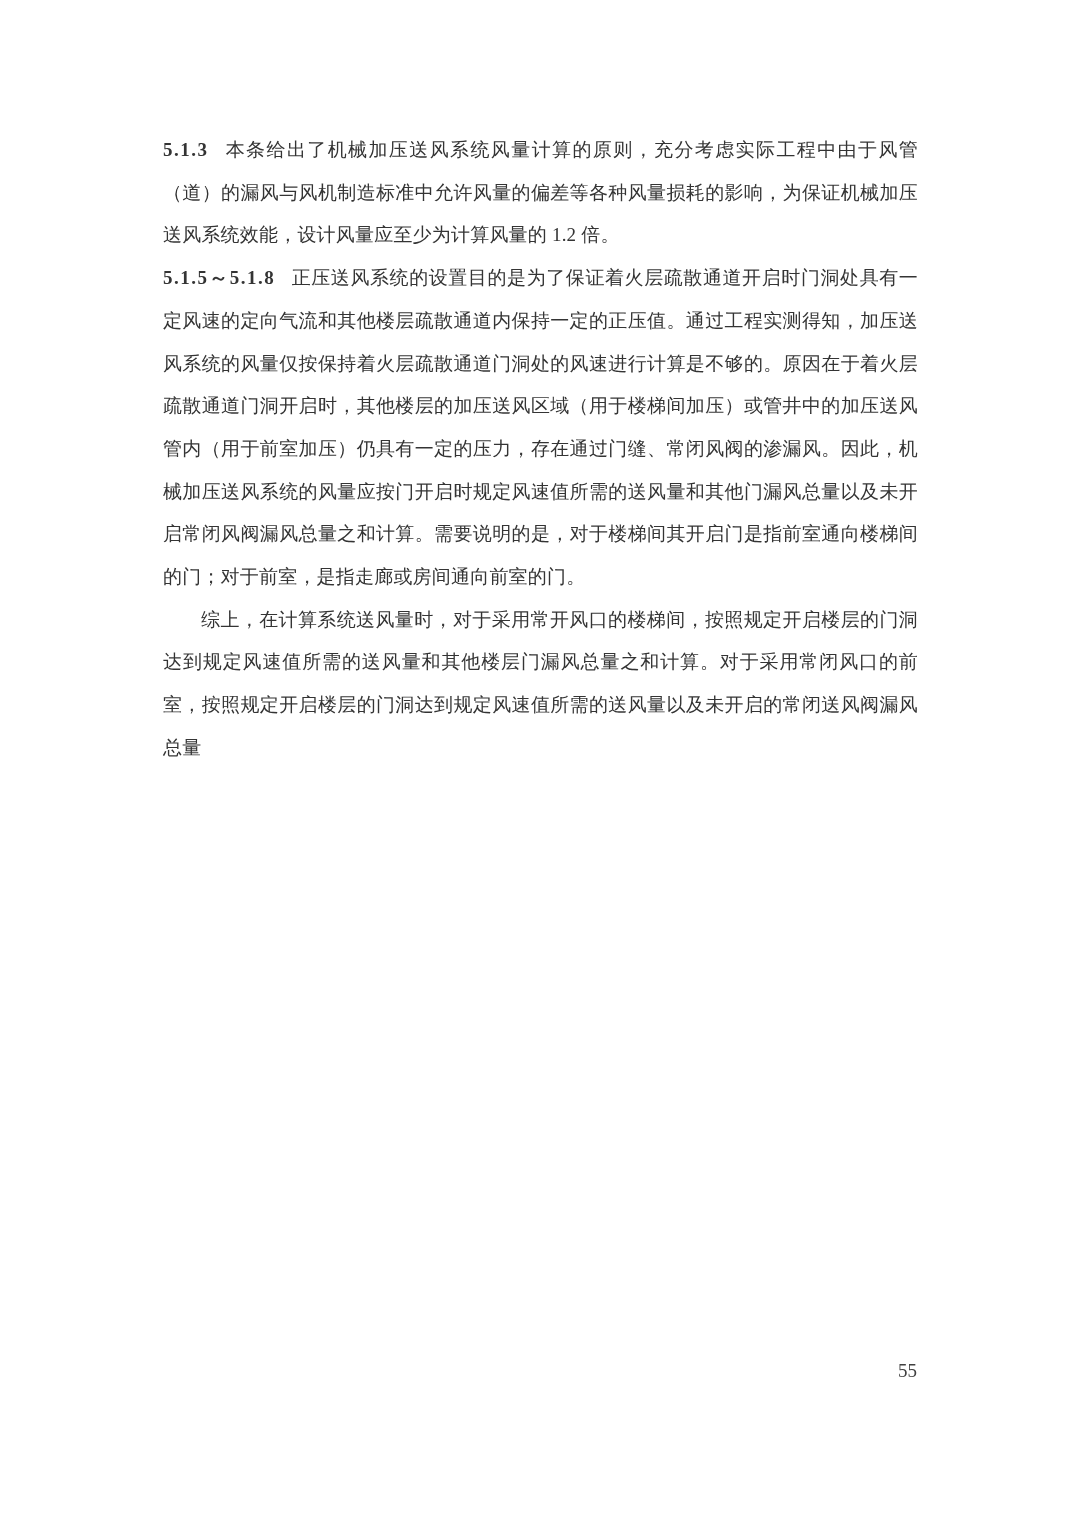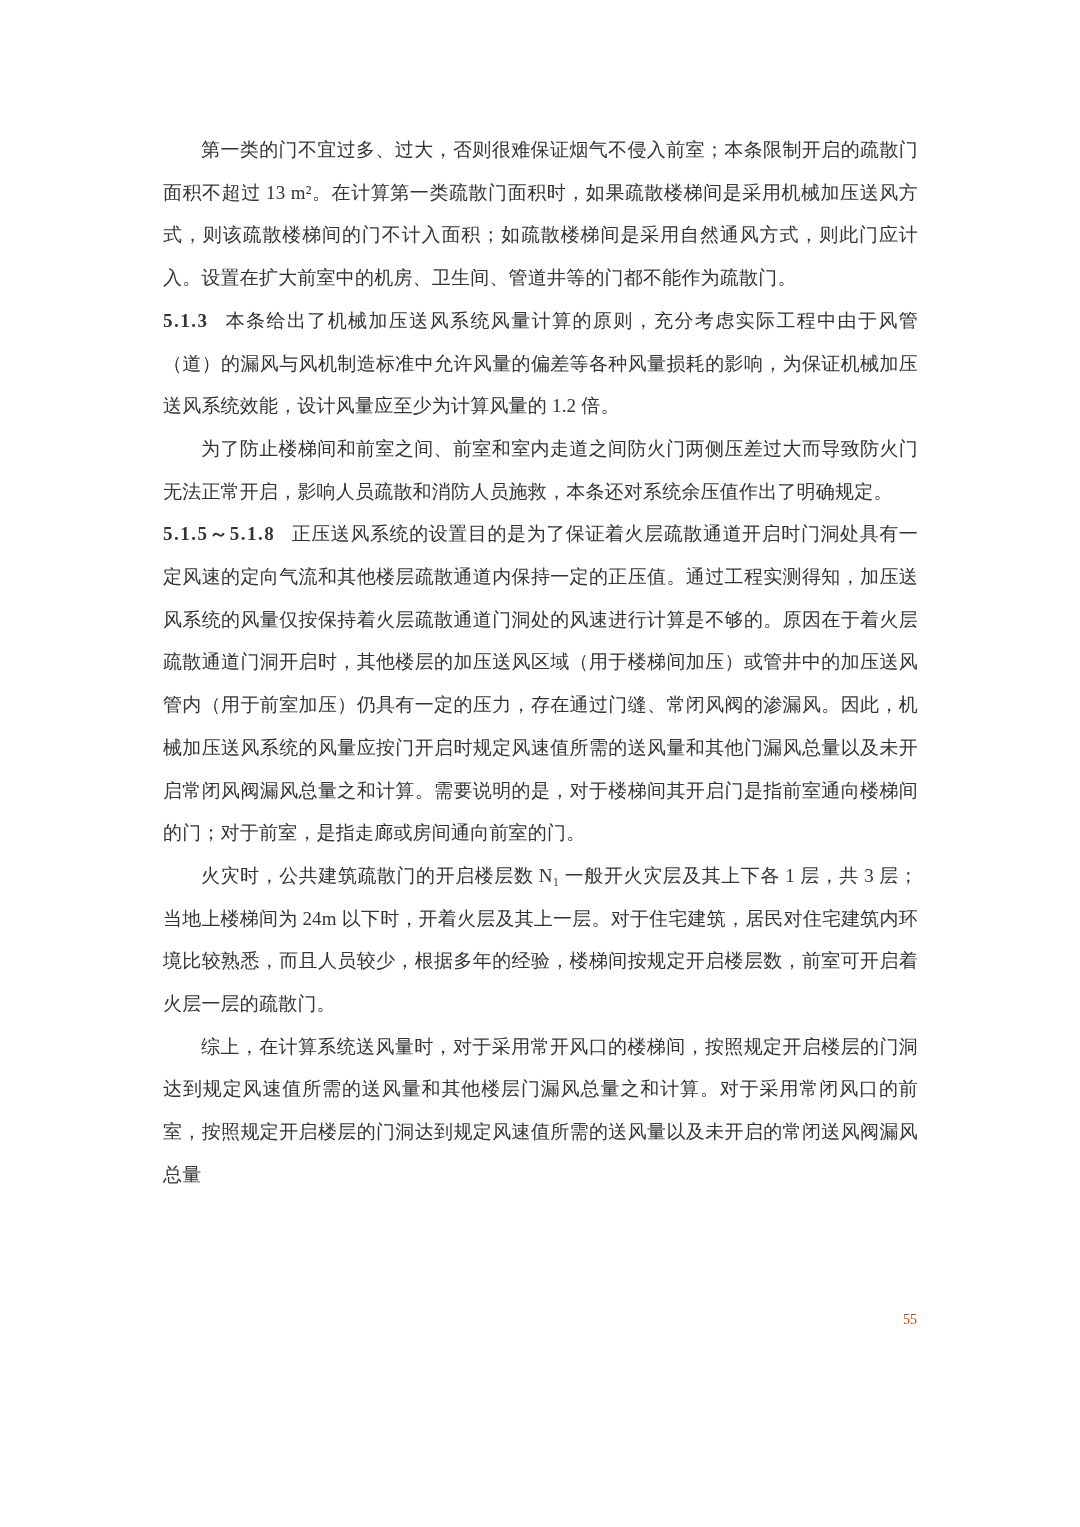--- a/index.html
+++ b/index.html
@@ -36,41 +36,38 @@
   .section-label {
     font-family: Liberation Serif, serif;
     font-weight: bold;
     letter-spacing: 1.5px;
     margin-right: 16px;
     white-space: nowrap;
   }
   .page-number {
     position: absolute;
     right: 163px;
-    top: 1312px;
-    font-size: 14px;
-    color: #c2410c;
+    top: 1360px;
+    font-size: 19px;
+    color: #404040;
   }
 </style>
 </head>
 <body>
 
 <div class="page">
   <div class="content">
 
-    <p class="para indent"><span>第一类的门不宜过多、过大，否则很难保证烟气不侵入前室；本条限制开启的疏散门面积不超过 13 m²。在计算第一类疏散门面积时，如果疏散楼梯间是采用机械加压送风方式，则该疏散楼梯间的门不计入面积；如疏散楼梯间是采用自然通风方式，则此门应计入。设置在扩大前室中的机房、卫生间、管道井等的门都不能作为疏散门。</span></p>
 
 
     <p class="para"><span class="section-label">5.1.3</span><span>本条给出了机械加压送风系统风量计算的原则，充分考虑实际工程中由于风管（道）的漏风与风机制造标准中允许风量的偏差等各种风量损耗的影响，为保证机械加压送风系统效能，设计风量应至少为计算风量的 1.2 倍。</span></p>
 
 
-    <p class="para indent"><span>为了防止楼梯间和前室之间、前室和室内走道之间防火门两侧压差过大而导致防火门无法正常开启，影响人员疏散和消防人员施救，本条还对系统余压值作出了明确规定。</span></p>
 
     <p class="para"><span class="section-label">5.1.5～5.1.8</span><span>正压送风系统的设置目的是为了保证着火层疏散通道开启时门洞处具有一定风速的定向气流和其他楼层疏散通道内保持一定的正压值。通过工程实测得知，加压送风系统的风量仅按保持着火层疏散通道门洞处的风速进行计算是不够的。原因在于着火层疏散通道门洞开启时，其他楼层的加压送风区域（用于楼梯间加压）或管井中的加压送风管内（用于前室加压）仍具有一定的压力，存在通过门缝、常闭风阀的渗漏风。因此，机械加压送风系统的风量应按门开启时规定风速值所需的送风量和其他门漏风总量以及未开启常闭风阀漏风总量之和计算。需要说明的是，对于楼梯间其开启门是指前室通向楼梯间的门；对于前室，是指走廊或房间通向前室的门。</span></p>
 
-    <p class="para indent"><span>火灾时，公共建筑疏散门的开启楼层数 N₁ 一般开火灾层及其上下各 1 层，共 3 层；当地上楼梯间为 24m 以下时，开着火层及其上一层。对于住宅建筑，居民对住宅建筑内环境比较熟悉，而且人员较少，根据多年的经验，楼梯间按规定开启楼层数，前室可开启着火层一层的疏散门。</span></p>
 
     <p class="para indent"><span>综上，在计算系统送风量时，对于采用常开风口的楼梯间，按照规定开启楼层的门洞达到规定风速值所需的送风量和其他楼层门漏风总量之和计算。对于采用常闭风口的前室，按照规定开启楼层的门洞达到规定风速值所需的送风量以及未开启的常闭送风阀漏风总量</span></p>
 
   </div>
 
   <div class="page-number">55</div>
 </div>
 
 </body></html>

